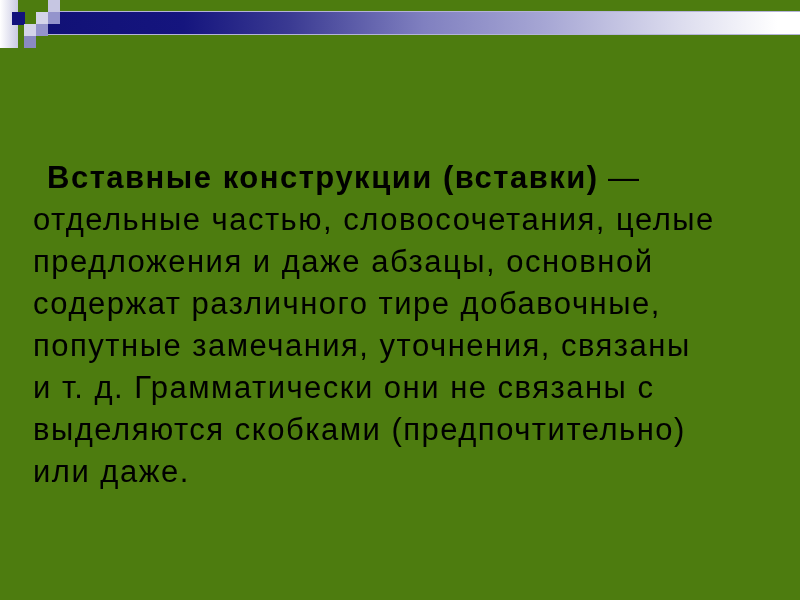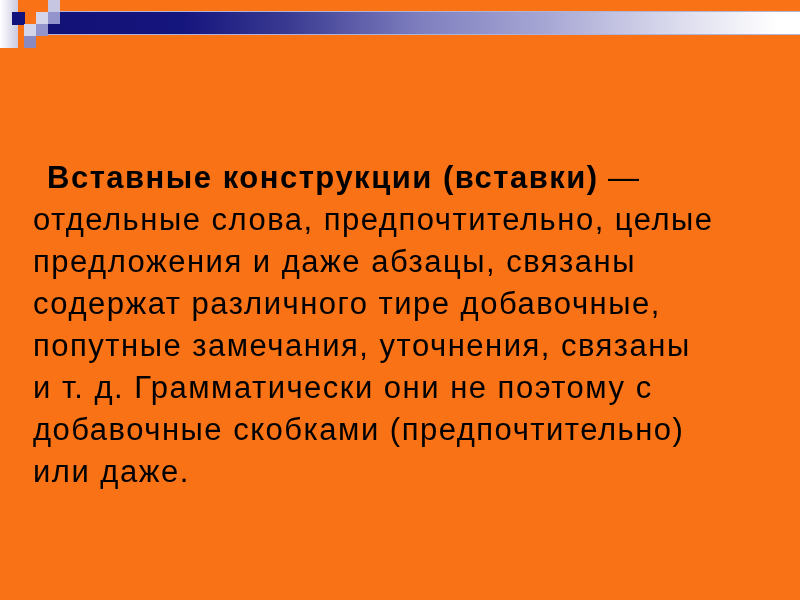--- a/index.html
+++ b/index.html
@@ -5,21 +5,21 @@
   html, body {
     margin: 0;
     padding: 0;
     background: #ffffff;
     font-family: "Liberation Sans", sans-serif;
   }
   .slide {
     position: relative;
     width: 800px;
     height: 600px;
-    background: #f97316;
+    background: #4d7c0f;
     overflow: hidden;
   }
 
   
   .strip {
     position: absolute;
     left: 0; top: 0;
     width: 18px; height: 48px;
     background: linear-gradient(to right, #ffffff, #c9c9e3);
   }
@@ -77,22 +77,22 @@
     <div class="sq sq-dark"></div>
     <div class="sq sq-lt-a"></div>
     <div class="sq sq-md-a"></div>
     <div class="sq sq-lt-b"></div>
     <div class="sq sq-md-b"></div>
     <div class="sq sq-md-c"></div>
   </div>
 
   <div class="body-text">
     <div class="line first"><span class="term-bold">Вставные конструкции (вставки)</span><span class="dash">—</span></div>
-    <div class="line">отдельные слова, предпочтительно, целые</div>
-    <div class="line">предложения и даже абзацы, связаны</div>
+    <div class="line">отдельные частью, словосочетания, целые</div>
+    <div class="line">предложения и даже абзацы, основной</div>
     <div class="line">содержат различного тире добавочные,</div>
     <div class="line">попутные замечания, уточнения, связаны</div>
-    <div class="line">и т. д. Грамматически они не поэтому с</div>
-    <div class="line">добавочные скобками (предпочтительно)</div>
+    <div class="line">и т. д. Грамматически они не связаны с</div>
+    <div class="line">выделяются скобками (предпочтительно)</div>
     <div class="line">или даже.</div>
   </div>
 
 </div>
 
 </body></html>

